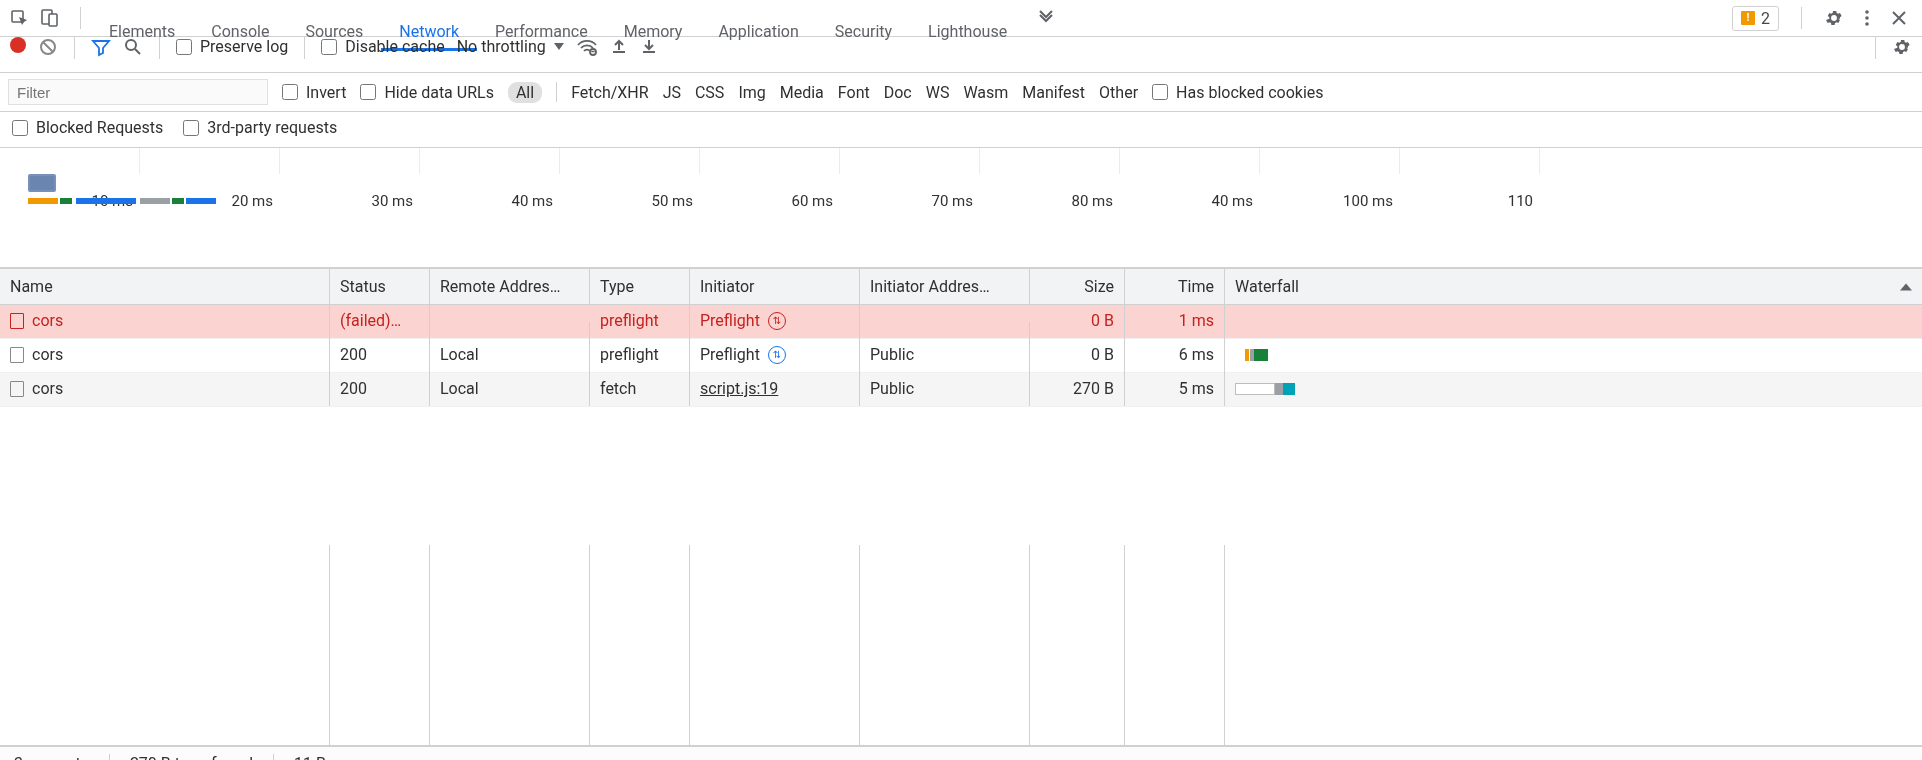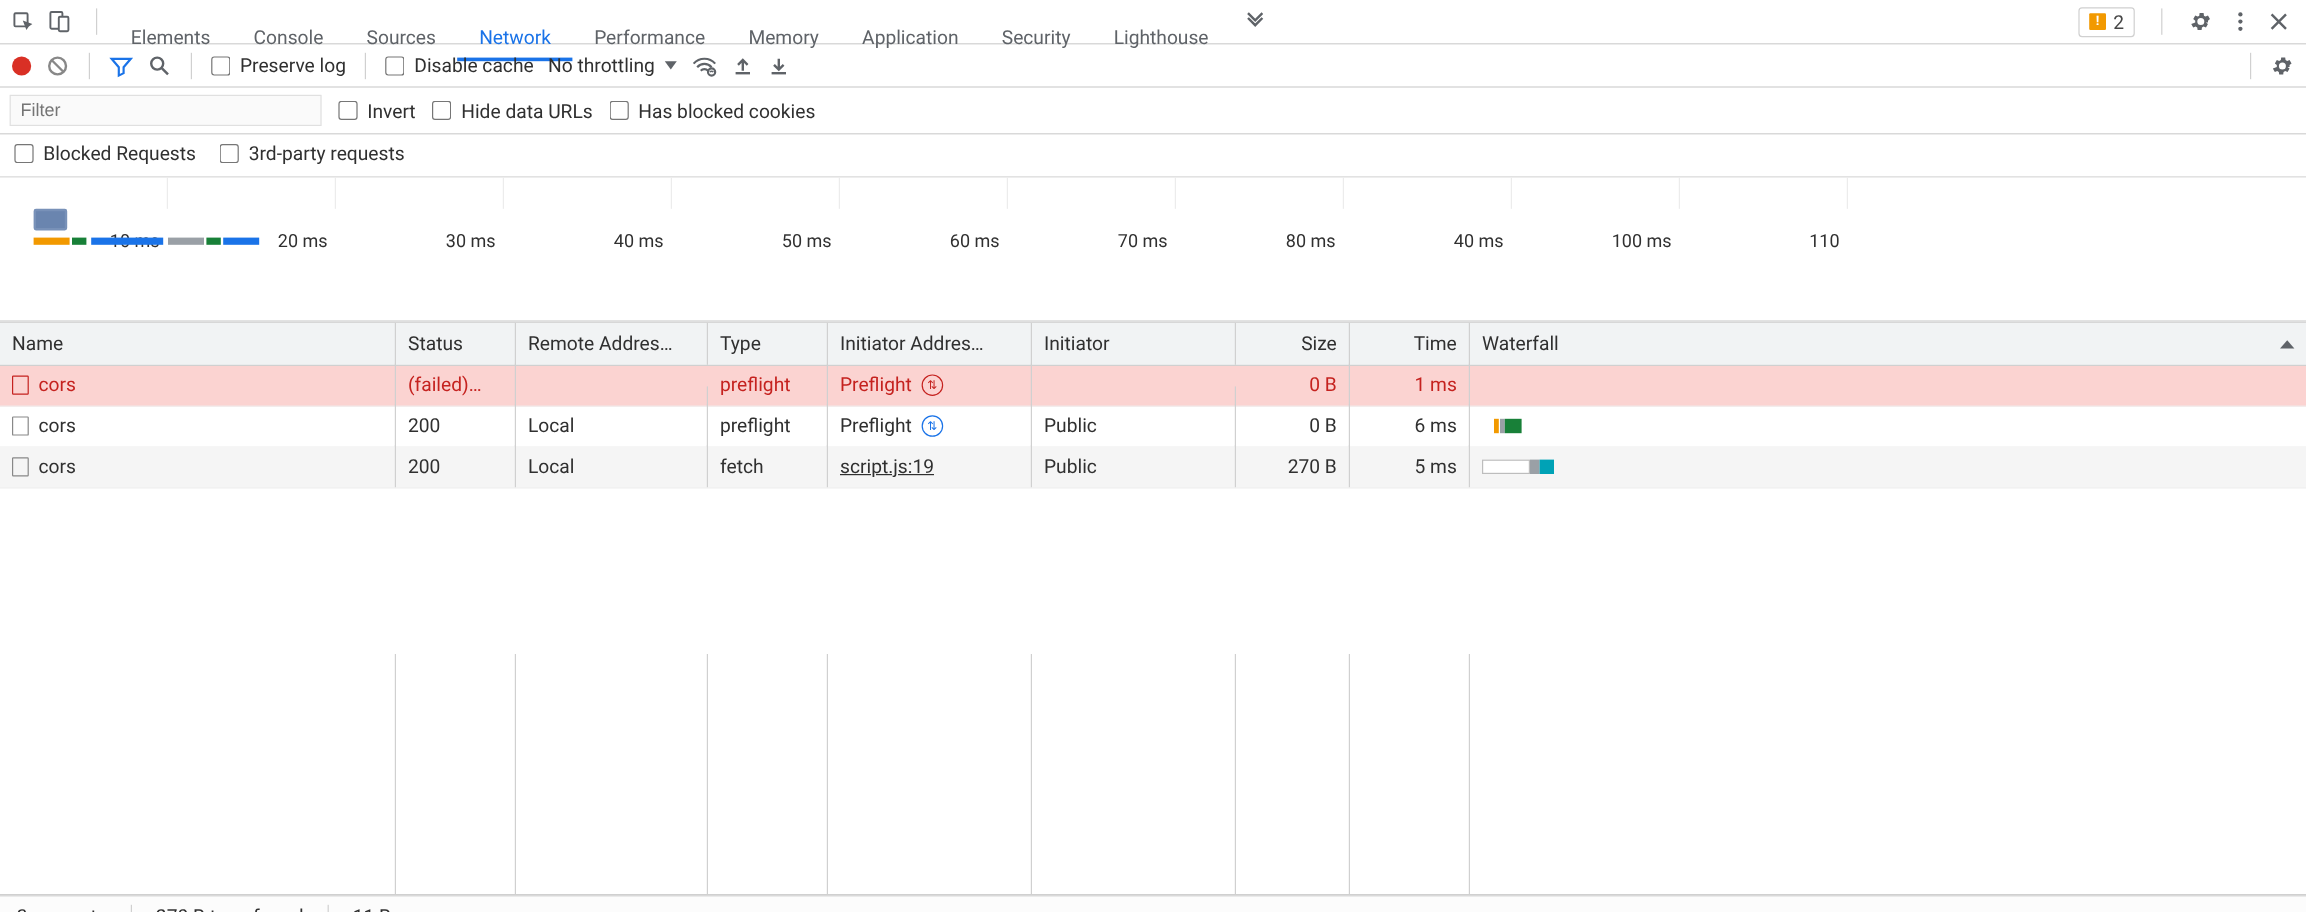--- a/index.html
+++ b/index.html
@@ -47,21 +47,21 @@
     border:1px solid var(--border);border-radius:3px;
     padding:2px 8px;color:#474747;
   }
   .issues-badge .sq{width:14px;height:14px;background:var(--badge);position:relative;border-radius:1px;}
   .issues-badge .sq::after{content:"!";position:absolute;inset:0;text-align:center;color:#fff;font-size:11px;font-weight:700;line-height:14px;}
   .ico{display:inline-flex;align-items:center;justify-content:center;color:var(--grey-icon);}
   .ico svg{display:block;}
 
   
   .toolbar{
-    display:flex;align-items:center;height:36px;
+    display:flex;align-items:flex-start;height:36px;
     padding:0 10px;border-bottom:1px solid var(--border);
     gap:12px;
   }
   .toolbar .divider{width:1px;height:22px;background:var(--border);margin:0 4px;}
   .rec-dot{width:16px;height:16px;border-radius:50%;background:#d93025;}
   .chk{display:flex;align-items:center;gap:8px;color:#303030;}
   .chk input{width:16px;height:16px;margin:0;}
   .throttle{display:flex;align-items:center;gap:8px;color:#303030;}
   .tri{width:0;height:0;border-left:5px solid transparent;border-right:5px solid transparent;border-top:7px solid #5f6368;}
   .toolbar .spacer{flex:1;}
@@ -274,20 +274,35 @@
 <div class="filterrow">
   <input class="filter-input" placeholder="Filter" style="">
   <label class="chk">
       <input type="checkbox" style="">
       <span>Invert</span>
     </label>
   <label class="chk">
       <input type="checkbox" style="">
       <span>Hide data URLs</span>
     </label>
+  <div class="type-pills" id="type-pills">
+      <span class="pill active">All</span>
+      <div class="vdiv"></div>
+      <span class="pill">Fetch/XHR</span>
+      <span class="pill">JS</span>
+      <span class="pill">CSS</span>
+      <span class="pill">Img</span>
+      <span class="pill">Media</span>
+      <span class="pill">Font</span>
+      <span class="pill">Doc</span>
+      <span class="pill">WS</span>
+      <span class="pill">Wasm</span>
+      <span class="pill">Manifest</span>
+      <span class="pill">Other</span>
+    </div>
   <label class="chk">
       <input type="checkbox" style="">
       <span>Has blocked cookies</span>
     </label>
 </div>
 <div class="filterrow2">
   <label class="chk">
       <input type="checkbox" style="">
       <span>Blocked Requests</span>
     </label>
@@ -349,25 +364,25 @@
       </div>
     <div class="cell col-status">
         <span>Status</span>
       </div>
     <div class="cell col-remote">
         <span>Remote Addres…</span>
       </div>
     <div class="cell col-type">
         <span>Type</span>
       </div>
+    <div class="cell col-initiator">
+        <span>Initiator</span>
+      </div>
     <div class="cell col-iaddr">
         <span>Initiator Addres…</span>
-      </div>
-    <div class="cell col-initiator">
-        <span>Initiator</span>
       </div>
     <div class="cell col-size">
         <span>Size</span>
       </div>
     <div class="cell col-time">
         <span>Time</span>
       </div>
     <div class="cell col-waterfall">
       <span>Waterfall</span>
       <span class="sort-ind"></span>

